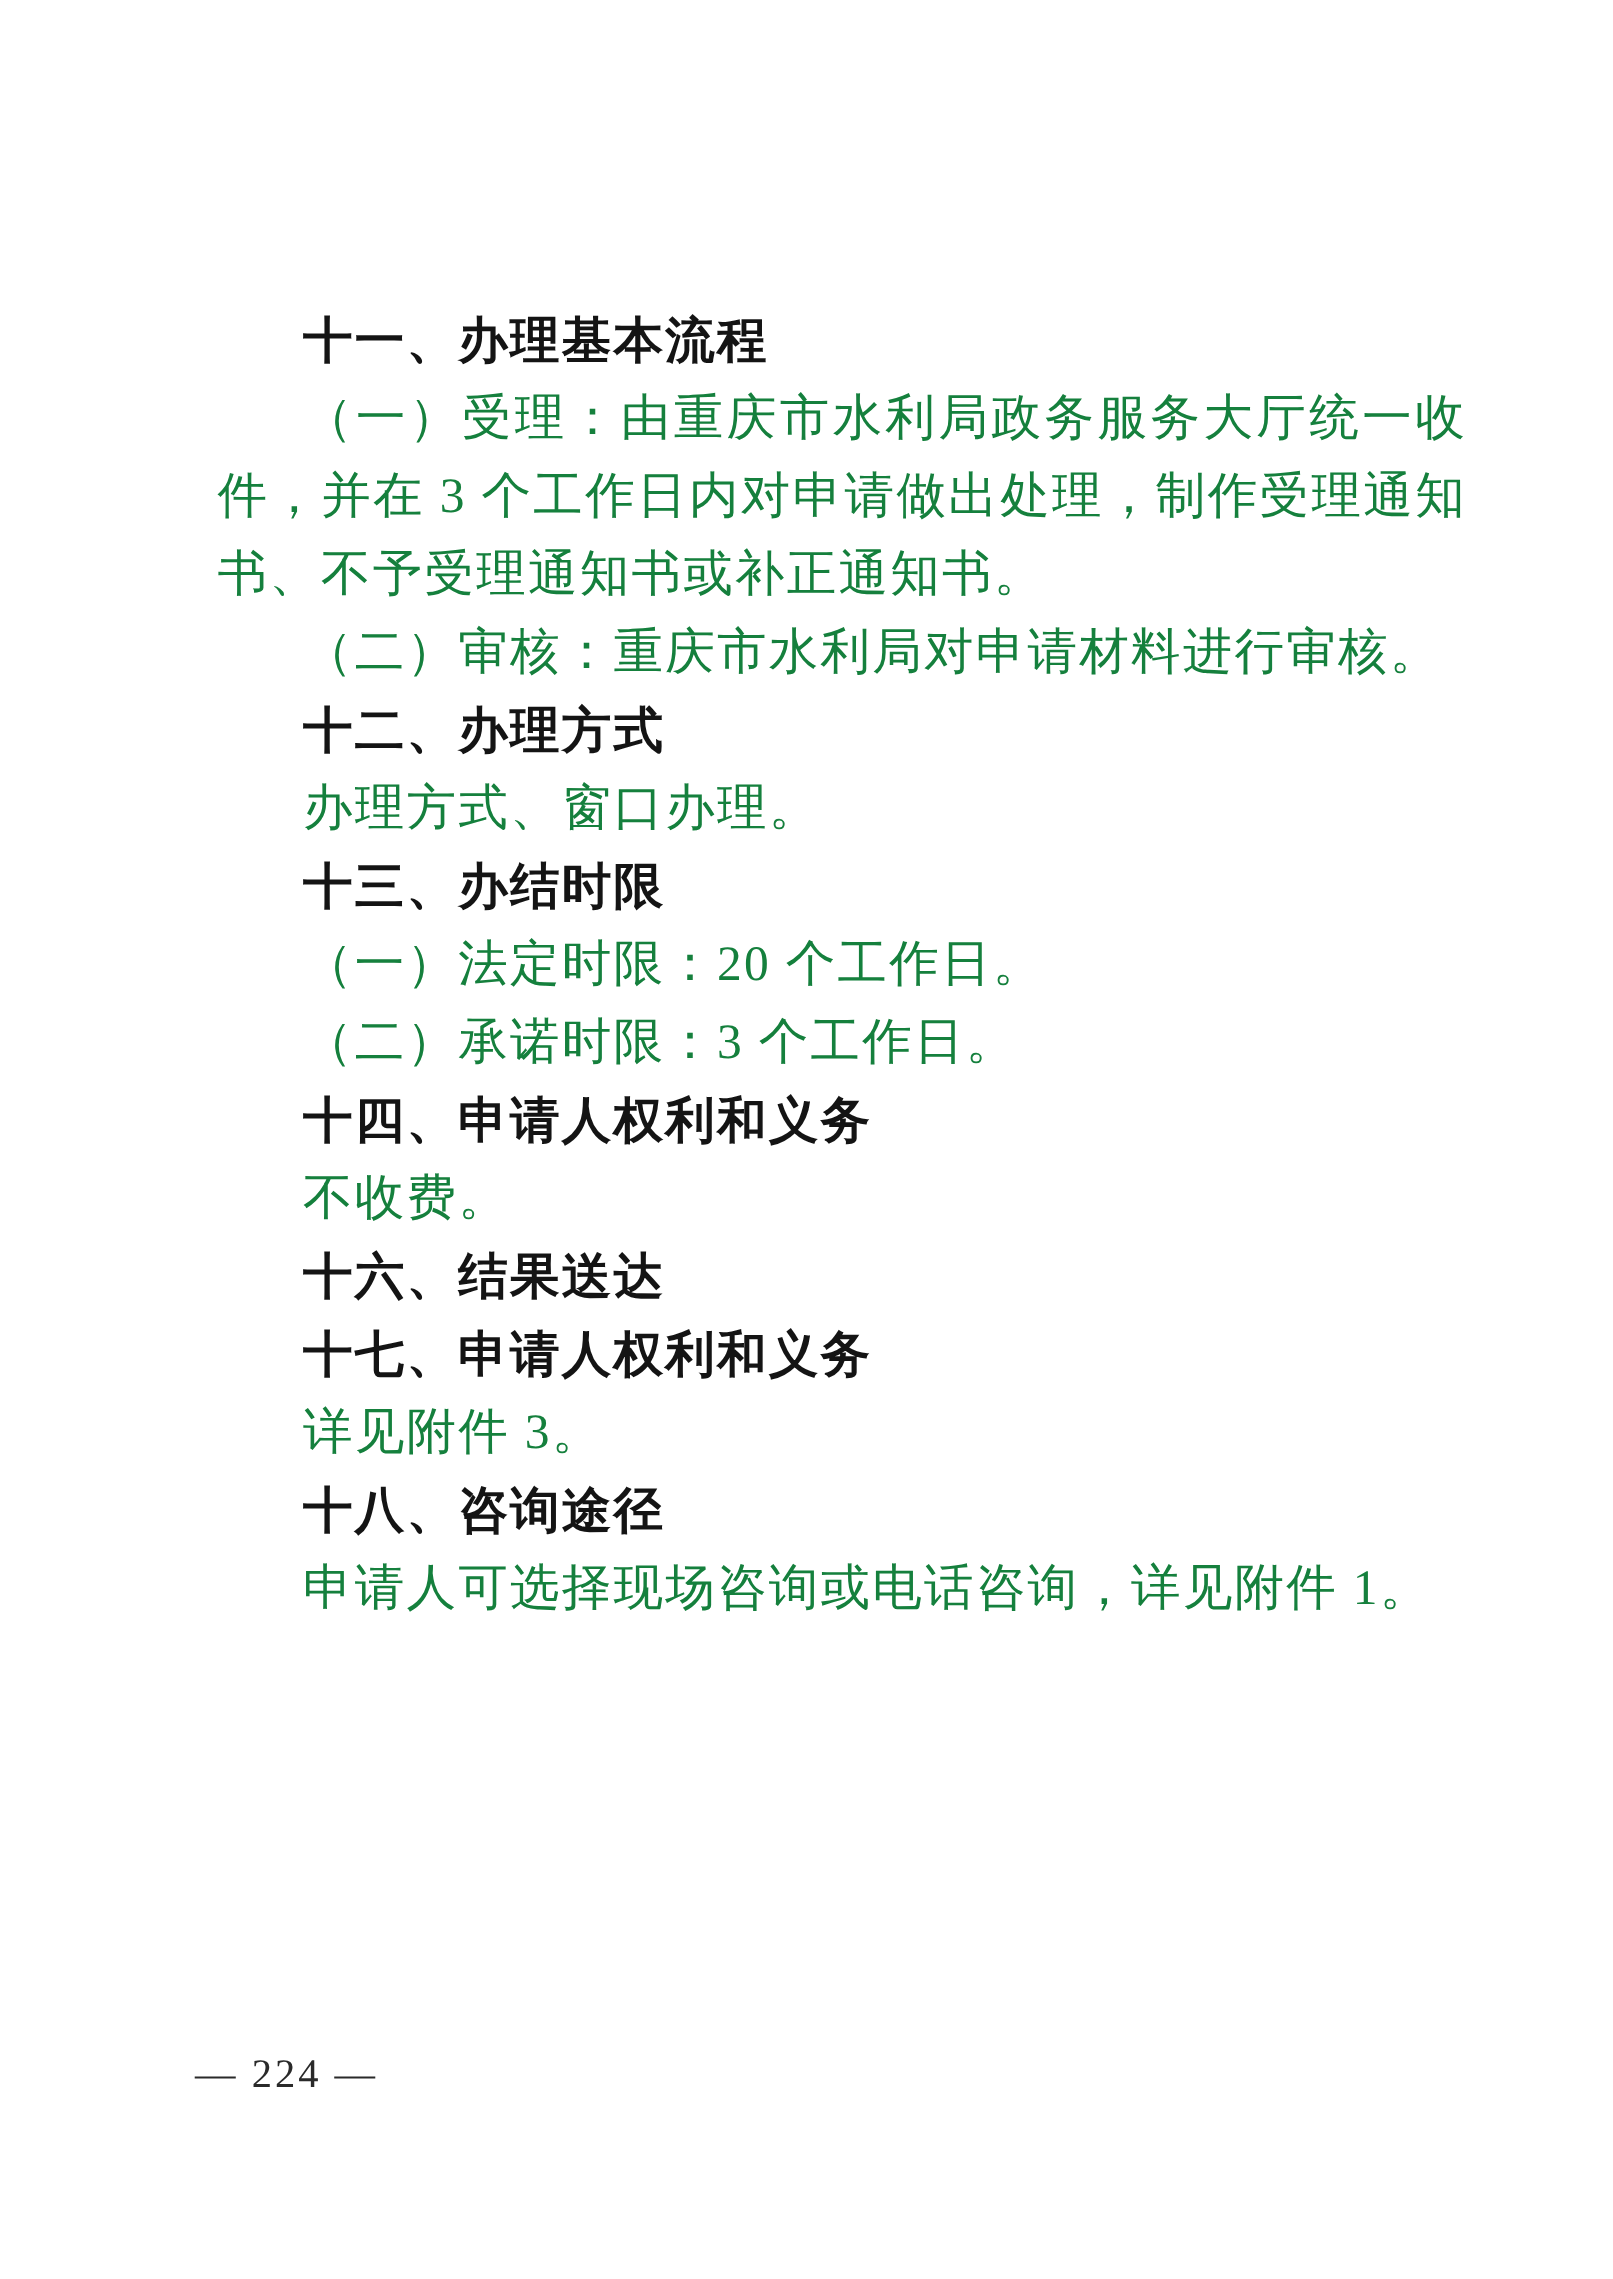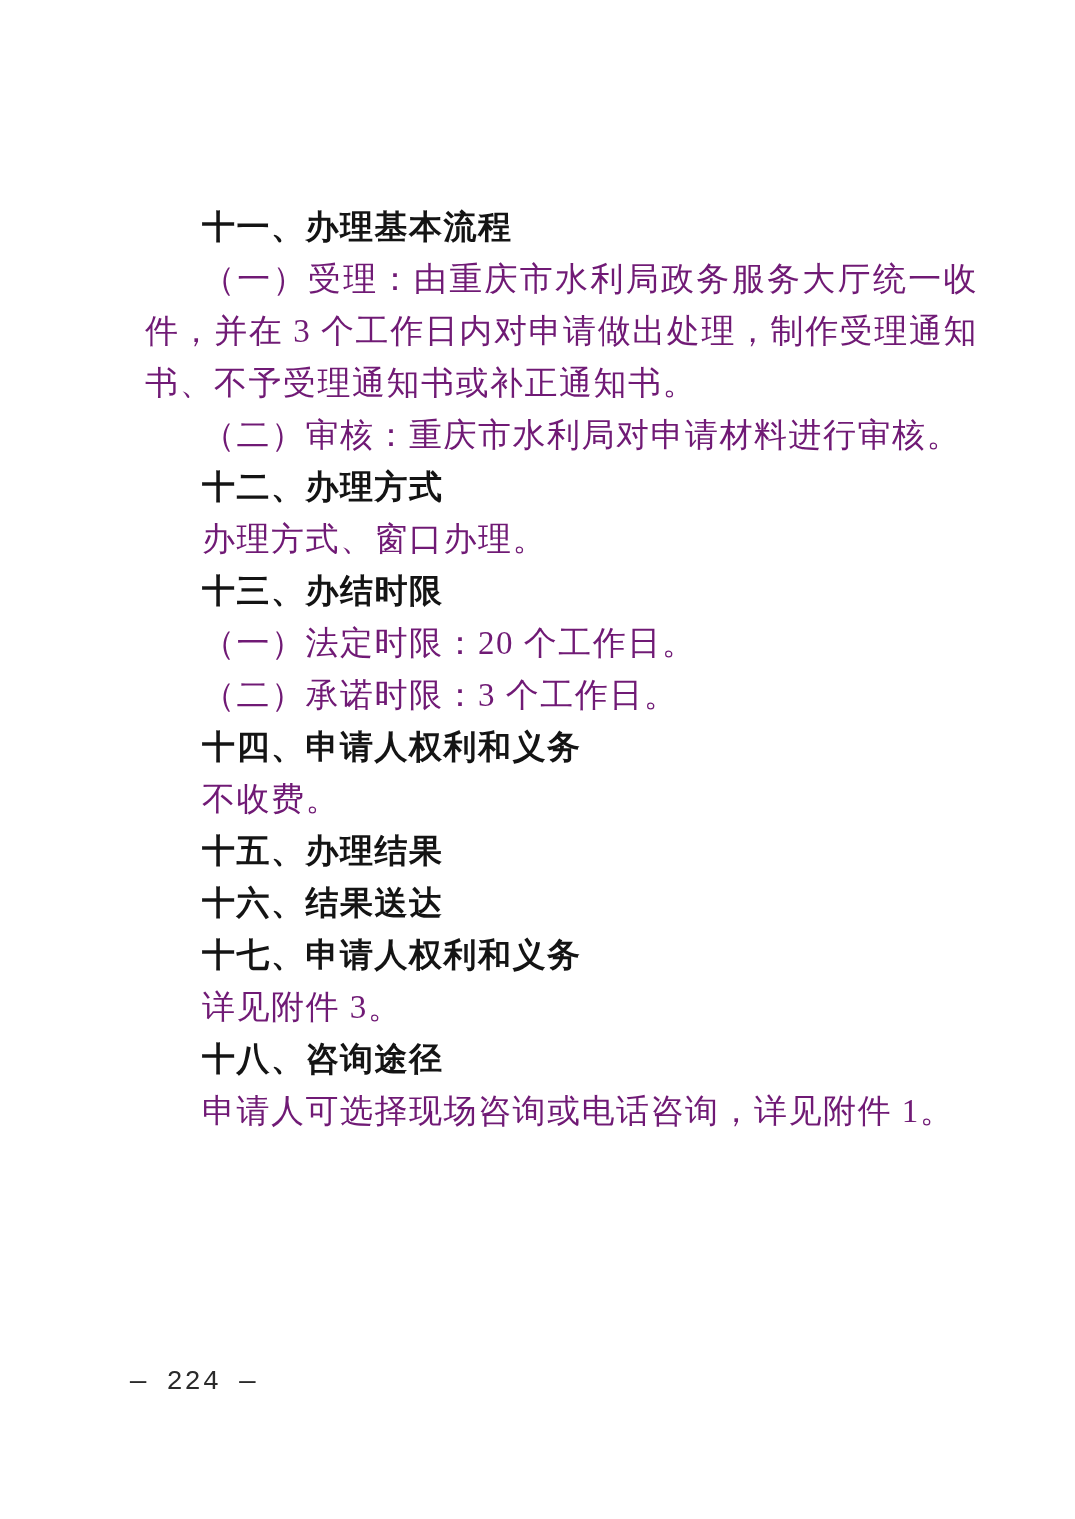--- a/index.html
+++ b/index.html
@@ -33,27 +33,27 @@
     margin: 0;
     color: #141414;
   }
   .para {
     font-size: 33px;
     line-height: 52px;
     letter-spacing: 1.5px;
     text-indent: 57px;
     text-align: justify;
     margin: 0;
-    color: #701a75;
+    color: #15803d;
   }
   .page-number {
     position: absolute;
     left: 130px;
     top: 1366px;
-    font-family: Liberation Mono, monospace;
+    font-family: Liberation Serif, serif;
     font-size: 27px;
     line-height: 32px;
     letter-spacing: 2px;
     color: #2a2a2a;
   }
 </style>
 </head>
 <body>
 
 <main class="page">
@@ -65,21 +65,20 @@
     <h2 class="heading">十二、办理方式</h2>
     <p class="para">办理方式、窗口办理。</p>
 
     <h2 class="heading">十三、办结时限</h2>
     <p class="para">（一）法定时限：20 个工作日。</p>
     <p class="para">（二）承诺时限：3 个工作日。</p>
 
     <h2 class="heading">十四、申请人权利和义务</h2>
     <p class="para">不收费。</p>
 
-    <h2 class="heading">十五、办理结果</h2>
 
     <h2 class="heading">十六、结果送达</h2>
 
     <h2 class="heading">十七、申请人权利和义务</h2>
     <p class="para">详见附件 3。</p>
 
     <h2 class="heading">十八、咨询途径</h2>
     <p class="para">申请人可选择现场咨询或电话咨询，详见附件 1。</p>
   </article>
 

